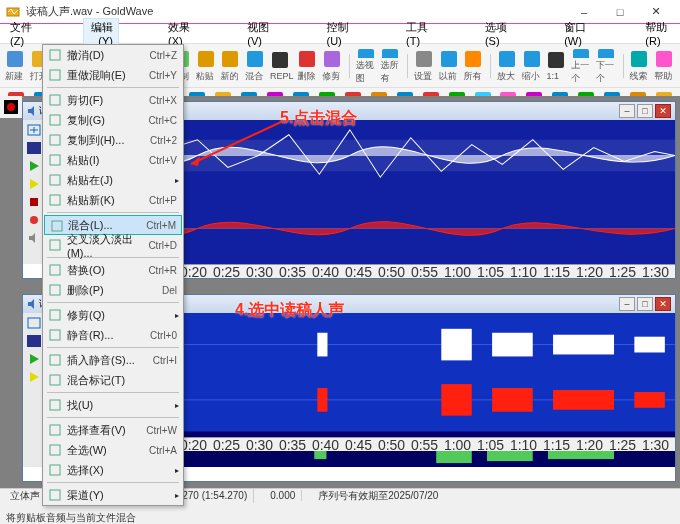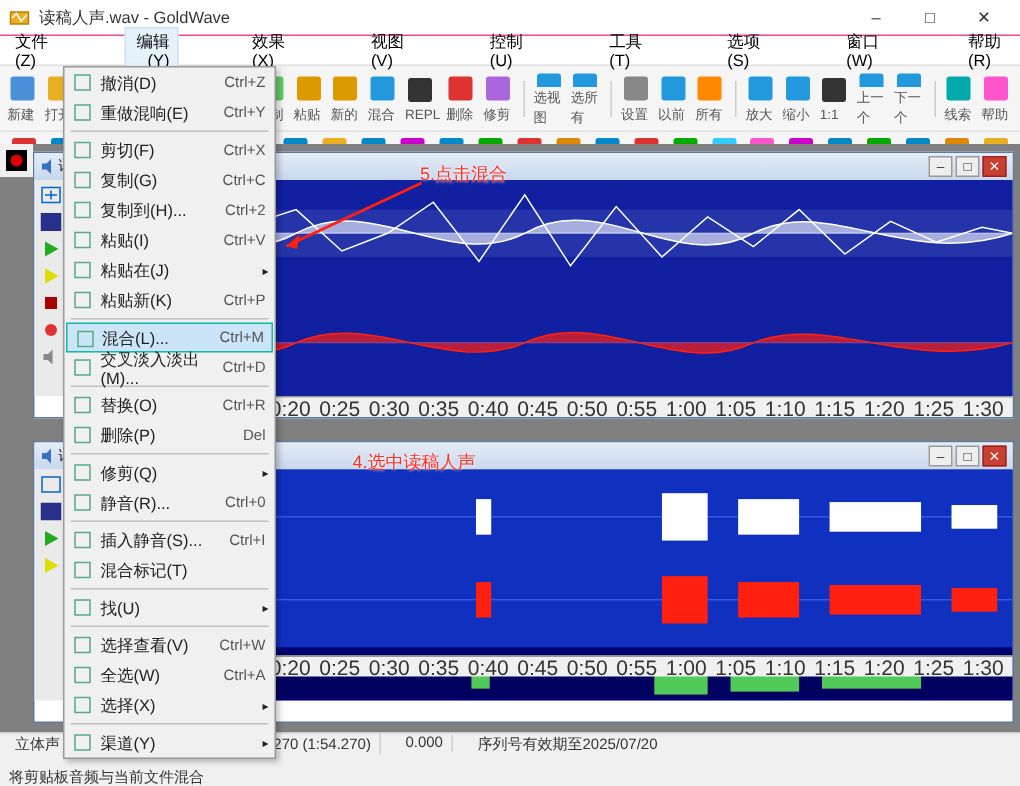--- a/index.html
+++ b/index.html
@@ -26,21 +26,21 @@
 .docwin { position: absolute; background: #fff; border: 1px solid #5a7aa3; }
 .docwin .dtitle { height: 18px; background: linear-gradient(#e4ecf7,#c8d8ee); display: flex; align-items: center; padding: 0 4px; font-size: 10px; }
 .docwin .dtitle .t { flex: 1; }
 .docwin .dtitle .b { width: 16px; height: 14px; display: flex; align-items: center; justify-content: center; font-size: 9px; color: #333; border: 1px solid #999; margin-left: 2px; background: #eee; }
 .docwin .dtitle .b.close { color: #fff; background: #c84031; border-color: #a02020; }
 .sidebar { position: absolute; left: 0; top: 18px; bottom: 14px; width: 22px; background: #eaeaea; border-right: 1px solid #bbb; display: flex; flex-direction: column; align-items: center; gap: 2px; padding-top: 2px; }
 .sidebar .sb { width: 18px; height: 16px; display: flex; align-items: center; justify-content: center; }
 .wavearea { position: absolute; left: 22px; top: 18px; right: 0; bottom: 14px; background: #00008B; overflow: hidden; }
 .ruler { position: absolute; left: 22px; right: 0; bottom: 0; height: 14px; background: #f0f0f0; border-top: 1px solid #999; font-size: 14px; display: flex; align-items: center; overflow: hidden; }
 .ruler span { flex: none; width: 33px; text-align: center; color: #333; }
-.annot { position: absolute; color: #ff3020; font-size: 12px; font-weight: normal; pointer-events: none; text-shadow: 0 0 2px #fff; }
+.annot { position: absolute; color: #ff3020; font-size: 16px; font-weight: bold; pointer-events: none; text-shadow: 0 0 2px #fff; }
 .arrow { position: absolute; pointer-events: none; }
 .statusbar { position: absolute; left: 0; right: 0; bottom: 22px; height: 14px; background: #f0f0f0; border-top: 1px solid #ccc; display: flex; align-items: center; font-size: 10px; color: #333; padding: 0 4px; gap: 10px; }
 .statusbar .cell { padding: 0 6px; border-right: 1px solid #ccc; white-space: nowrap; }
 .hintbar { position: absolute; left: 0; right: 0; bottom: 0; height: 12px; background: #f0f0f0; font-size: 10px; color: #333; padding: 0 6px; display: flex; align-items: center; }
 .vtool { position: absolute; left: 0; top: 96px; width: 22px; background: #f0f0f0; display: flex; flex-direction: column; gap: 2px; padding: 2px; z-index: 5; }
 .vtool .vb { width: 18px; height: 18px; display: flex; align-items: center; justify-content: center; }
 svg { display: block; }
 </style>
 </head>
 <body>

